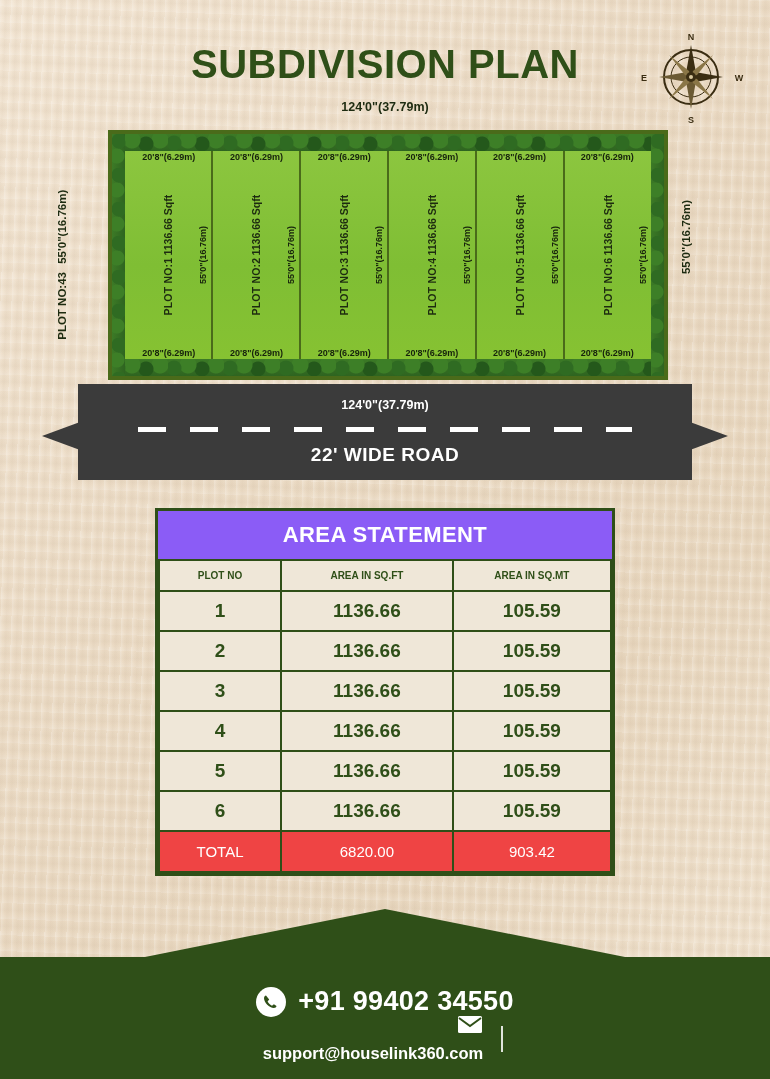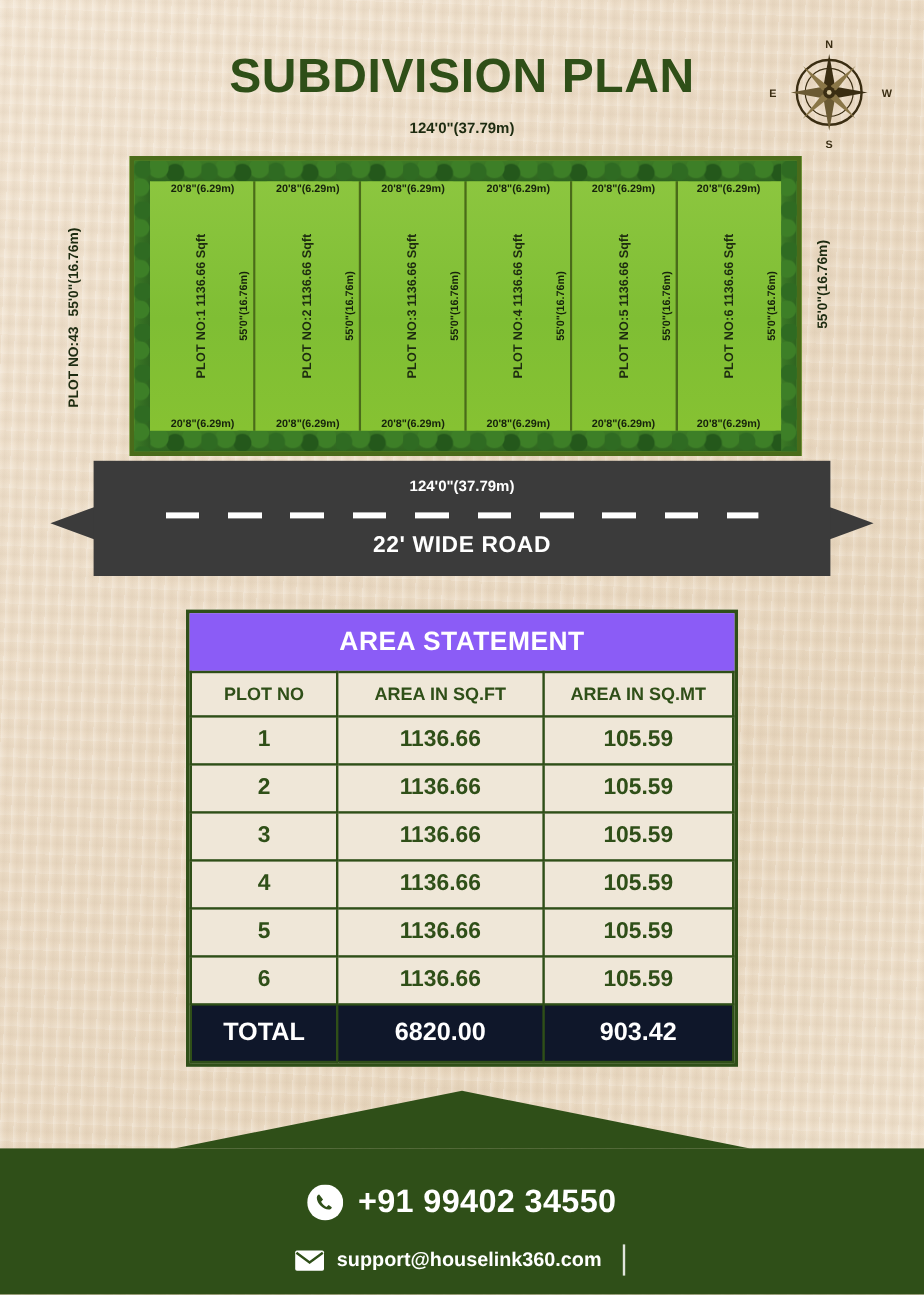--- a/index.html
+++ b/index.html
@@ -224,36 +224,36 @@
     padding: 11px 0 11px;
     letter-spacing: 0.4px;
   }
   table { border-collapse: collapse; width: 100%; }
   th, td {
     border: 2px solid #2f4f18;
     text-align: center;
     color: #2f4f18;
   }
   th {
-    font-size: 15px;
+    font-size: 10px;
     font-weight: 800;
     padding: 9px 2px;
     background: #efe7d8;
   }
   td {
     font-size: 19px;
     font-weight: 700;
     padding: 8px 2px;
     background: #efe7d8;
   }
   tr.total-row td {
-    background: #0f172a;
+    background: #ef4444;
     color: #ffffff;
-    font-size: 21px;
-    font-weight: 700;
+    font-size: 15px;
+    font-weight: 400;
     padding: 11px 2px;
   }
   .col-plot { width: 27%; }
   .col-sqft { width: 38%; }
   .col-sqmt { width: 35%; }
   
   .footer {
     position: absolute;
     left: 0; bottom: 0; width: 770px; height: 175px;
   }
@@ -284,21 +284,21 @@
     font-weight: 800;
     letter-spacing: 0.3px;
   }
   .contact-row {
     position: absolute;
     left: 0; bottom: 16px; width: 770px;
     display: flex; align-items: center; justify-content: center;
     gap: 14px;
     color: #ffffff;
   }
-  .contact-item { display: flex; align-items: flex-end; gap: 10px; }
+  .contact-item { display: flex; align-items: flex-end; gap: 10px; flex-direction: column; }
   .contact-text { font-size: 16.5px; font-weight: 700; }
   .divider-v {
     width: 2px; height: 26px; background: #ffffff; opacity: .85;
     margin: 0 4px;
   }
   .ic { display: inline-flex; align-items: center; justify-content: center; }
 </style>
 </head>
 <body>
 

